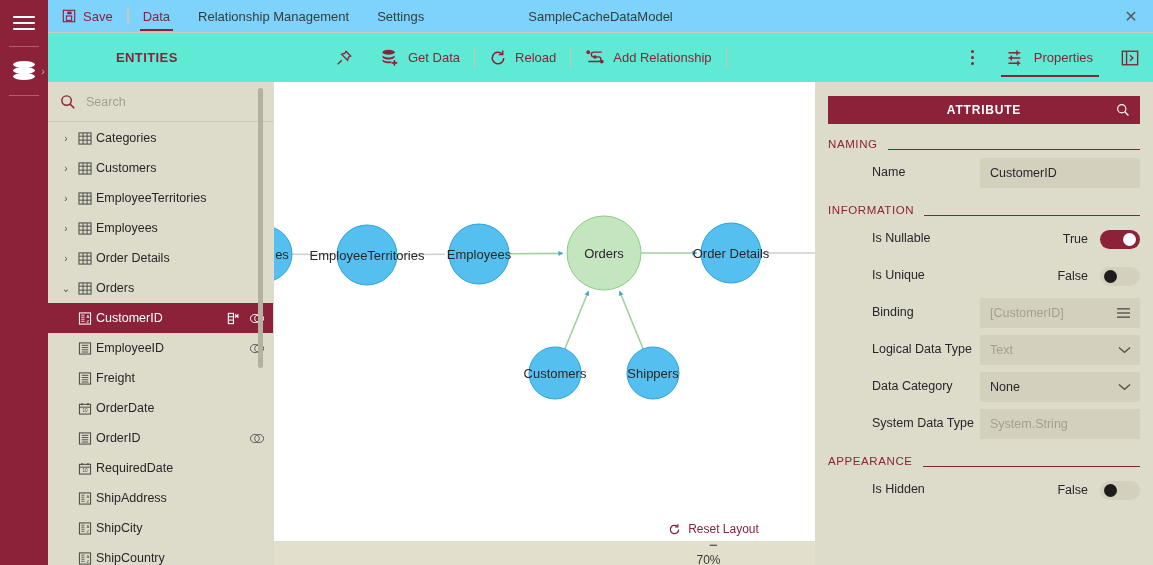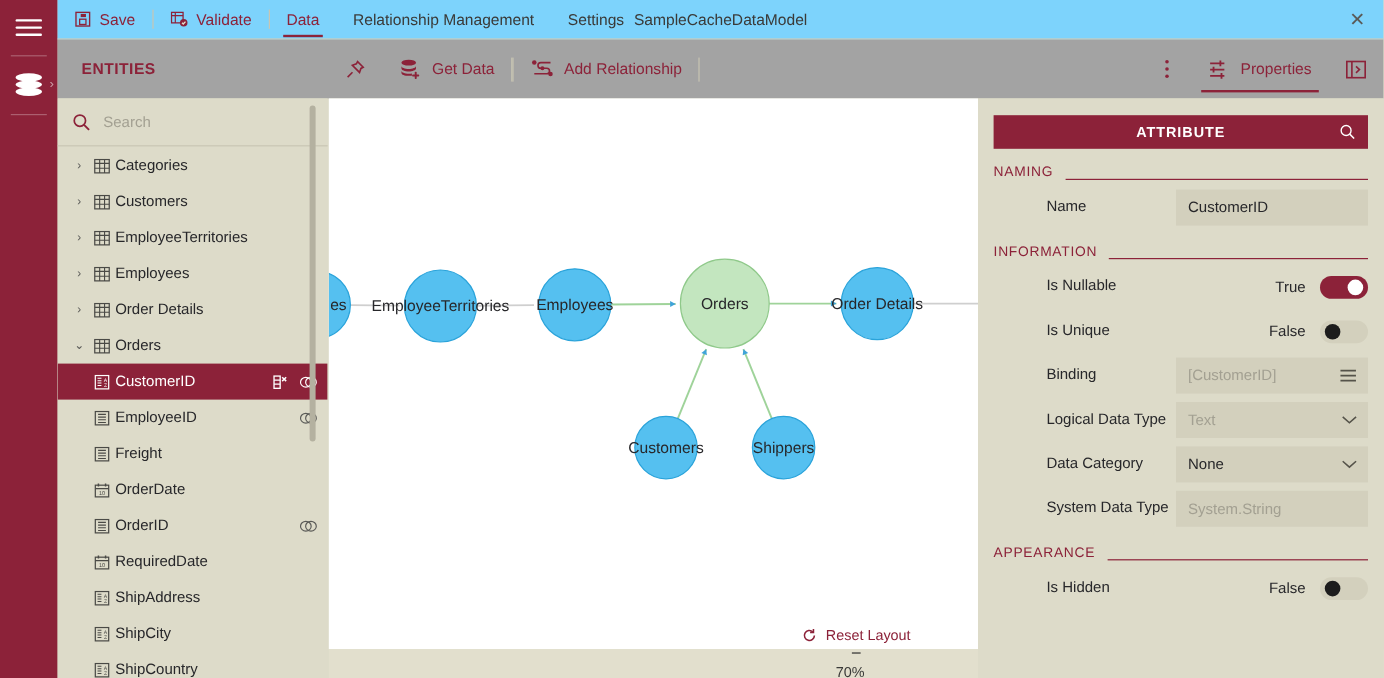--- a/index.html
+++ b/index.html
@@ -67,22 +67,22 @@
     color: #5a5a57; font-size: 16px;
   }
 
   
   .g { display: inline-block; line-height: 1; }
   svg { display: block; }
 
   
   #toolbar2 {
     position: absolute; left: 48px; top: 33px; width: 1105px; height: 49px;
-    background: #a3a3a3;
-    display: flex; align-items: center;
+    background: #5eead4;
+    display: flex; align-items: center; padding-left: 48px;
   }
   #entities-head {
     width: 225px; height: 49px; display: flex; align-items: center;
     padding-left: 20px;
     color: #8c2239; font-size: 13px; font-weight: bold; letter-spacing: .4px;
   }
   #pin-btn { width: 46px; height: 49px; display: flex; align-items: center; justify-content: center; }
   .t2-item {
     display: flex; align-items: center; gap: 8px;
     height: 49px; padding: 0 14px;
@@ -227,32 +227,20 @@
     <span class="g">
       <svg width="14" height="14" viewBox="0 0 16 16">
           <rect x="1.5" y="1.5" width="13" height="13" fill="none" stroke="#8c2239" stroke-width="1.3"></rect>
           <rect x="5" y="8" width="6" height="5" fill="none" stroke="#8c2239" stroke-width="1.2"></rect>
           <rect x="6" y="3" width="5" height="3" fill="#8c2239"></rect>
         </svg>
     </span>
     <span>Save</span>
   </div>
   <div class="tb-sep"></div>
-  <div class="tb-item">
-    <span class="g">
-      <svg width="15" height="14" viewBox="0 0 17 16">
-          <rect x="1" y="1.5" width="11" height="10" fill="none" stroke="#8c2239" stroke-width="1.2"></rect>
-          <line x1="1" y1="4.7" x2="12" y2="4.7" stroke="#8c2239" stroke-width="1.2"></line>
-          <line x1="4.6" y1="1.5" x2="4.6" y2="11.5" stroke="#8c2239" stroke-width="1.1"></line>
-          <circle cx="12.6" cy="11.4" r="3.6" fill="#8c2239"></circle>
-          <path d="M11 11.4l1.2 1.2 2.1-2.3" fill="none" stroke="#e2dfcd" stroke-width="1.3"></path>
-        </svg>
-    </span>
-    <span>Validate</span>
-  </div>
   <div class="tb-sep"></div>
   <div class="tb-item active">
     <span>Data</span>
   </div>
   <div class="tb-item dark">
     <span>Relationship Management</span>
   </div>
   <div class="tb-item dark">
     <span>Settings</span>
   </div>
@@ -282,20 +270,29 @@
             <path d="M1.6 6.3c0 1.4 2.9 2.6 6.4 2.6s6.4-1.2 6.4-2.6v2.2c0 1.4-2.9 2.6-6.4 2.6S1.6 9.9 1.6 8.5z"></path>
             <path d="M1.6 10.6c0 1.4 2.9 2.6 6.4 2.6 1 0 2-.1 2.8-.3v1.9c-.9.2-1.8.2-2.8.2-3.5 0-6.4-1.2-6.4-2.6z"></path>
             <rect x="13.3" y="11.5" width="1.7" height="6.2" rx=".6"></rect>
             <rect x="11" y="13.8" width="6.2" height="1.7" rx=".6"></rect>
           </g>
         </svg>
     </span>
     <span>Get Data</span>
   </div>
   <div class="t2-sep"></div>
+  <div class="t2-item">
+    <span class="g">
+      <svg width="18" height="18" viewBox="0 0 20 20">
+          <path d="M16.4 10a6.4 6.4 0 1 1-2.1-4.7" fill="none" stroke="#8c2239" stroke-width="1.7"></path>
+          <path d="M15.2 1.8v4.3h-4.3" fill="none" stroke="#8c2239" stroke-width="1.7"></path>
+        </svg>
+    </span>
+    <span>Reload</span>
+  </div>
   <div class="t2-sep"></div>
   <div class="t2-item">
     <span class="g">
       <svg width="20" height="18" viewBox="0 0 22 20">
           <g fill="none" stroke="#8c2239" stroke-width="1.5">
             <path d="M18.5 3.5h-9a2.6 2.6 0 0 0 0 5.2h5.5a2.6 2.6 0 0 1 0 5.2H3.5"></path>
           </g>
           <g fill="#8c2239">
             <circle cx="3.5" cy="3.5" r="2.1"></circle>
             <circle cx="18.5" cy="14" r="2.1"></circle>

